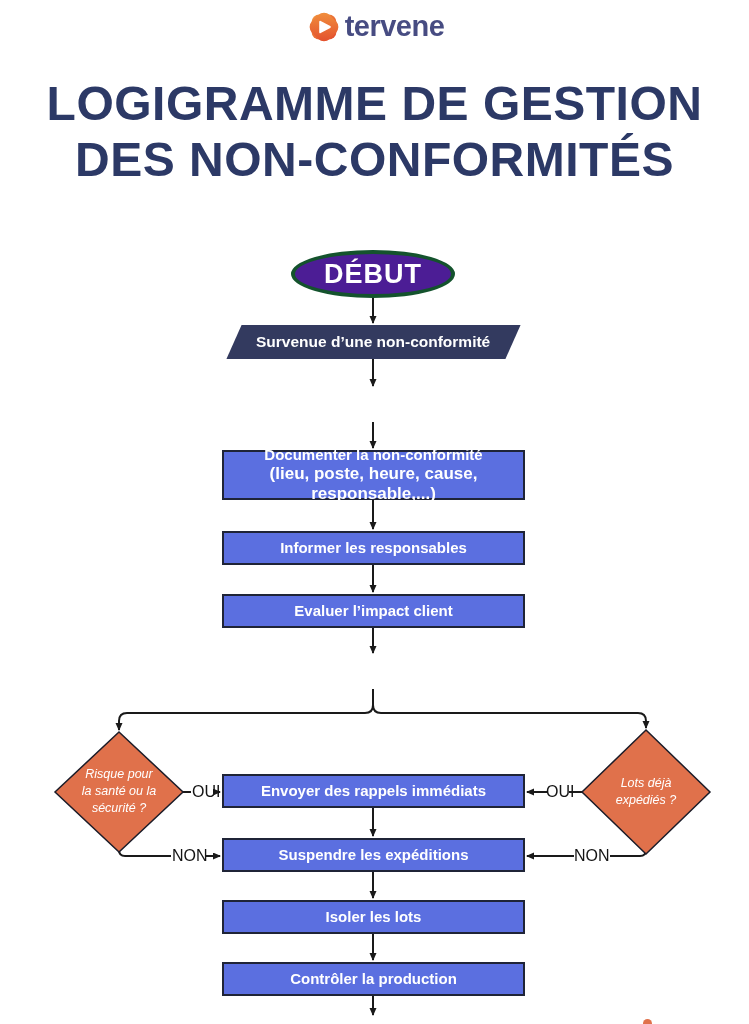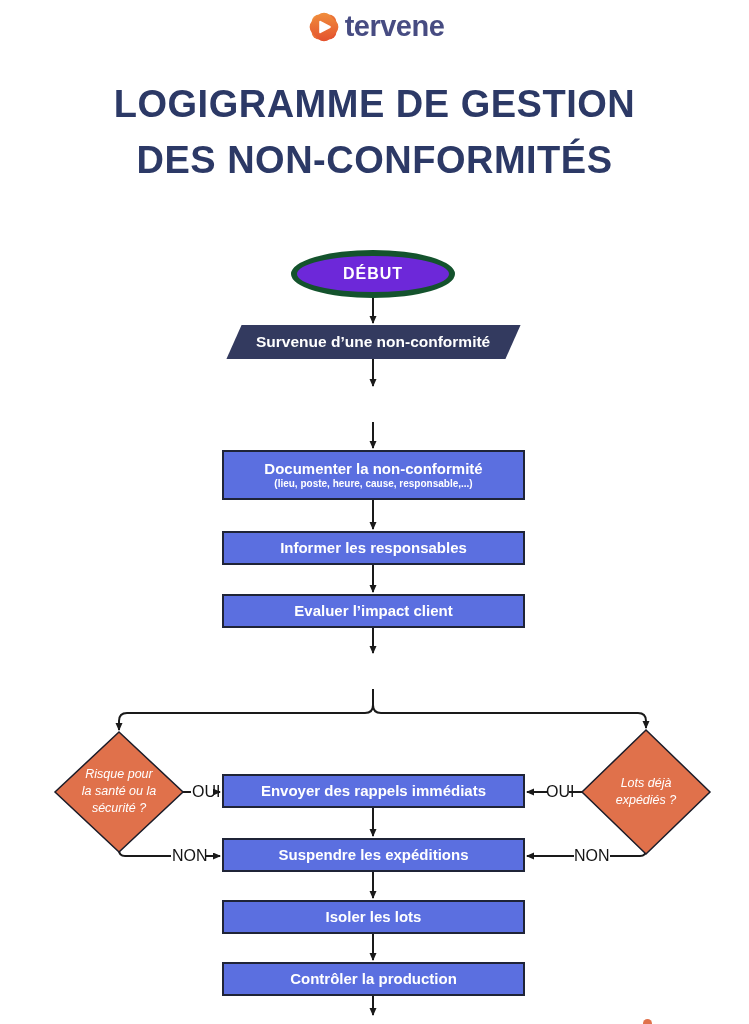--- a/index.html
+++ b/index.html
@@ -11,45 +11,45 @@
   .logo{
     position:absolute;top:10px;left:1px;width:100%;height:44px;
     display:flex;align-items:flex-start;justify-content:center;gap:4px;
   }
   .logo .brand{
     font-size:29px;font-weight:bold;color:#474C82;letter-spacing:-0.5px;
   }
   .title{
     position:absolute;top:76px;left:0;width:100%;
     text-align:center;color:#2C3966;font-weight:bold;
-    font-size:38px;line-height:56px;letter-spacing:0.5px;
+    font-size:48px;line-height:56px;letter-spacing:0.5px;
   }
   svg.wires{position:absolute;left:0;top:0;z-index:1;}
   .node{position:absolute;z-index:2;box-sizing:border-box;}
   .ellipse{
     left:291px;top:250px;width:164px;height:48px;border-radius:50%;
-    background:#6d28d9;border:6px solid #14532d;
+    background:#4c1d95;border:4px solid #14532d;
     display:flex;align-items:center;justify-content:center;
-    color:#fff;font-weight:bold;font-size:16px;letter-spacing:1px;
+    color:#fff;font-weight:bold;font-size:27px;letter-spacing:1px;
   }
   .para{
     left:234px;top:325px;width:279px;height:34px;
     background:#333A5F;transform:skewX(-24deg);
     display:flex;align-items:center;justify-content:center;
   }
   .para span{
     transform:skewX(24deg);color:#fff;font-weight:bold;font-size:15.5px;white-space:nowrap;
   }
   .box{
     left:222px;width:303px;height:34px;
     background:#5B6FE0;border:2px solid #1F2437;
     display:flex;flex-direction:column;align-items:center;justify-content:center;
     color:#fff;font-weight:bold;font-size:15px;text-align:center;line-height:1.2;
   }
-  .box .sub{font-size:10px;font-weight:bold;}
+  .box .sub{font-size:17px;font-weight:bold;}
   .dtext{
     color:#fff;font-style:italic;font-size:12.5px;line-height:17px;
     text-align:center;
   }
   .elabel{
     position:absolute;z-index:2;font-size:16px;color:#141414;
     line-height:14px;text-align:center;
   }
   .dot{
     position:absolute;left:643px;top:1019px;width:9px;height:9px;

